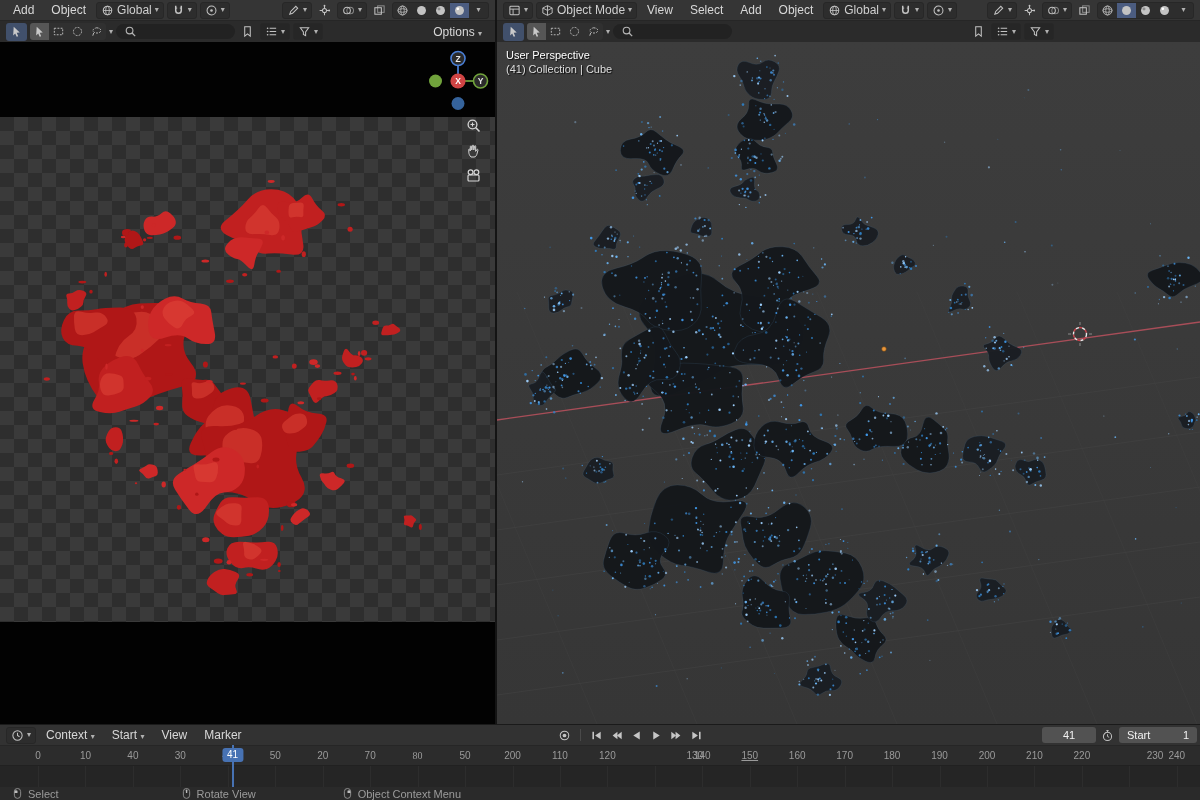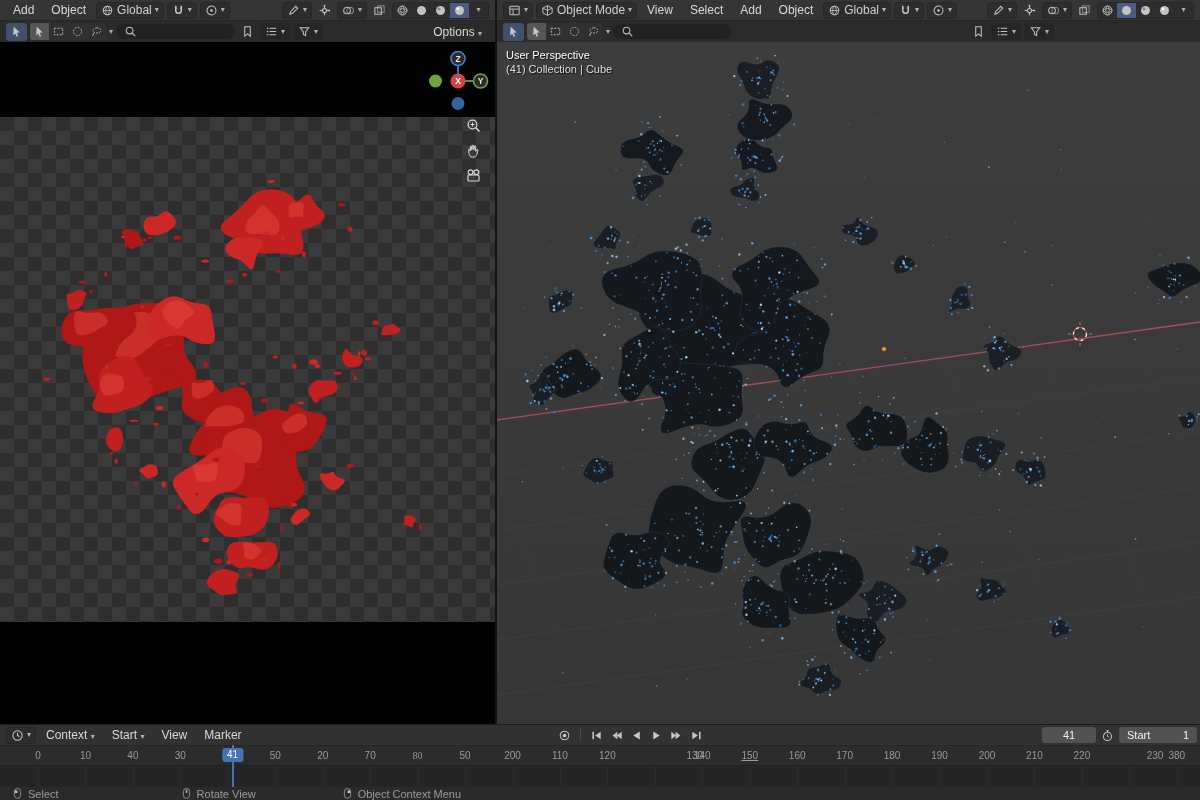--- a/index.html
+++ b/index.html
@@ -2294,21 +2294,21 @@
         <span class="tick" style="left: 702.3px;">140</span>
         <span class="tick" style="left: 749.75px; text-decoration: underline;">150</span>
         <span class="tick" style="left: 797.2px;">160</span>
         <span class="tick" style="left: 844.65px;">170</span>
         <span class="tick" style="left: 892.1px;">180</span>
         <span class="tick" style="left: 939.55px;">190</span>
         <span class="tick" style="left: 987px;">200</span>
         <span class="tick" style="left: 1034.45px;">210</span>
         <span class="tick" style="left: 1081.9px;">220</span>
         <span class="tick" style="left: 1155px;">230</span>
-        <span class="tick" style="left: 1176.8px;">380</span>
+        <span class="tick" style="left: 1176.8px;">240</span>
       </div>
     <div class="tl-body" id="tlbody">
         <div class="gridline" style="left: 38px;"></div>
         <div class="gridline" style="left: 85.45px;"></div>
         <div class="gridline" style="left: 132.9px;"></div>
         <div class="gridline" style="left: 180.35px;"></div>
         <div class="gridline" style="left: 227.8px;"></div>
         <div class="gridline" style="left: 275.25px;"></div>
         <div class="gridline" style="left: 322.7px;"></div>
         <div class="gridline" style="left: 370.15px;"></div>

